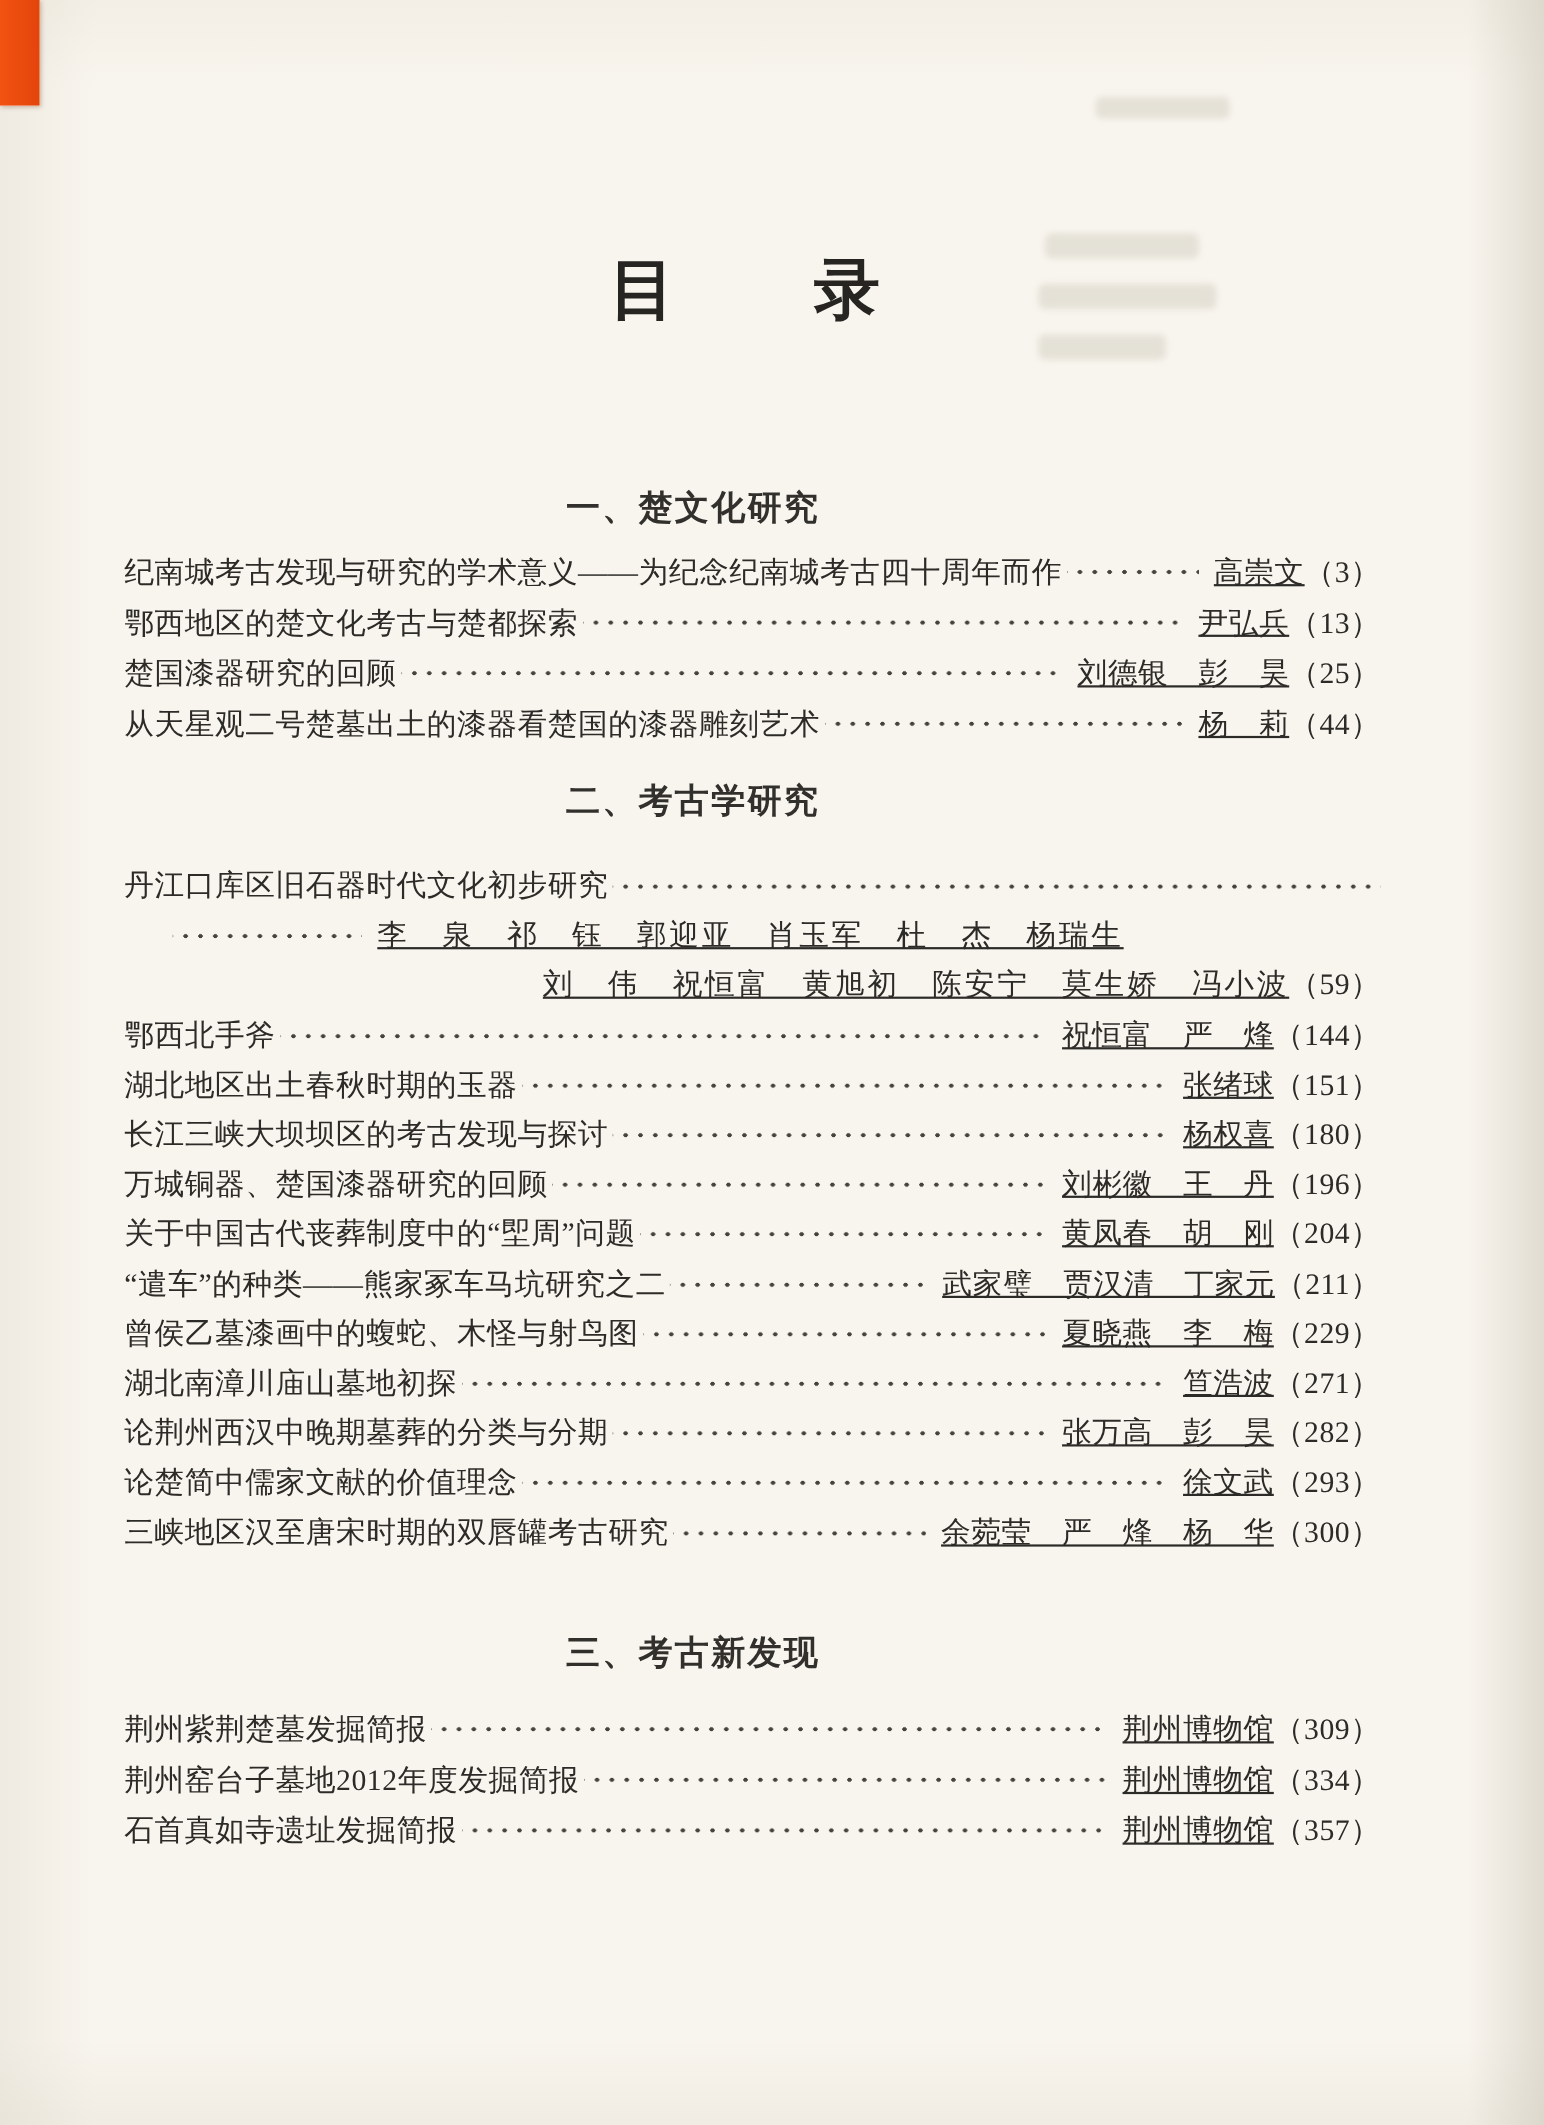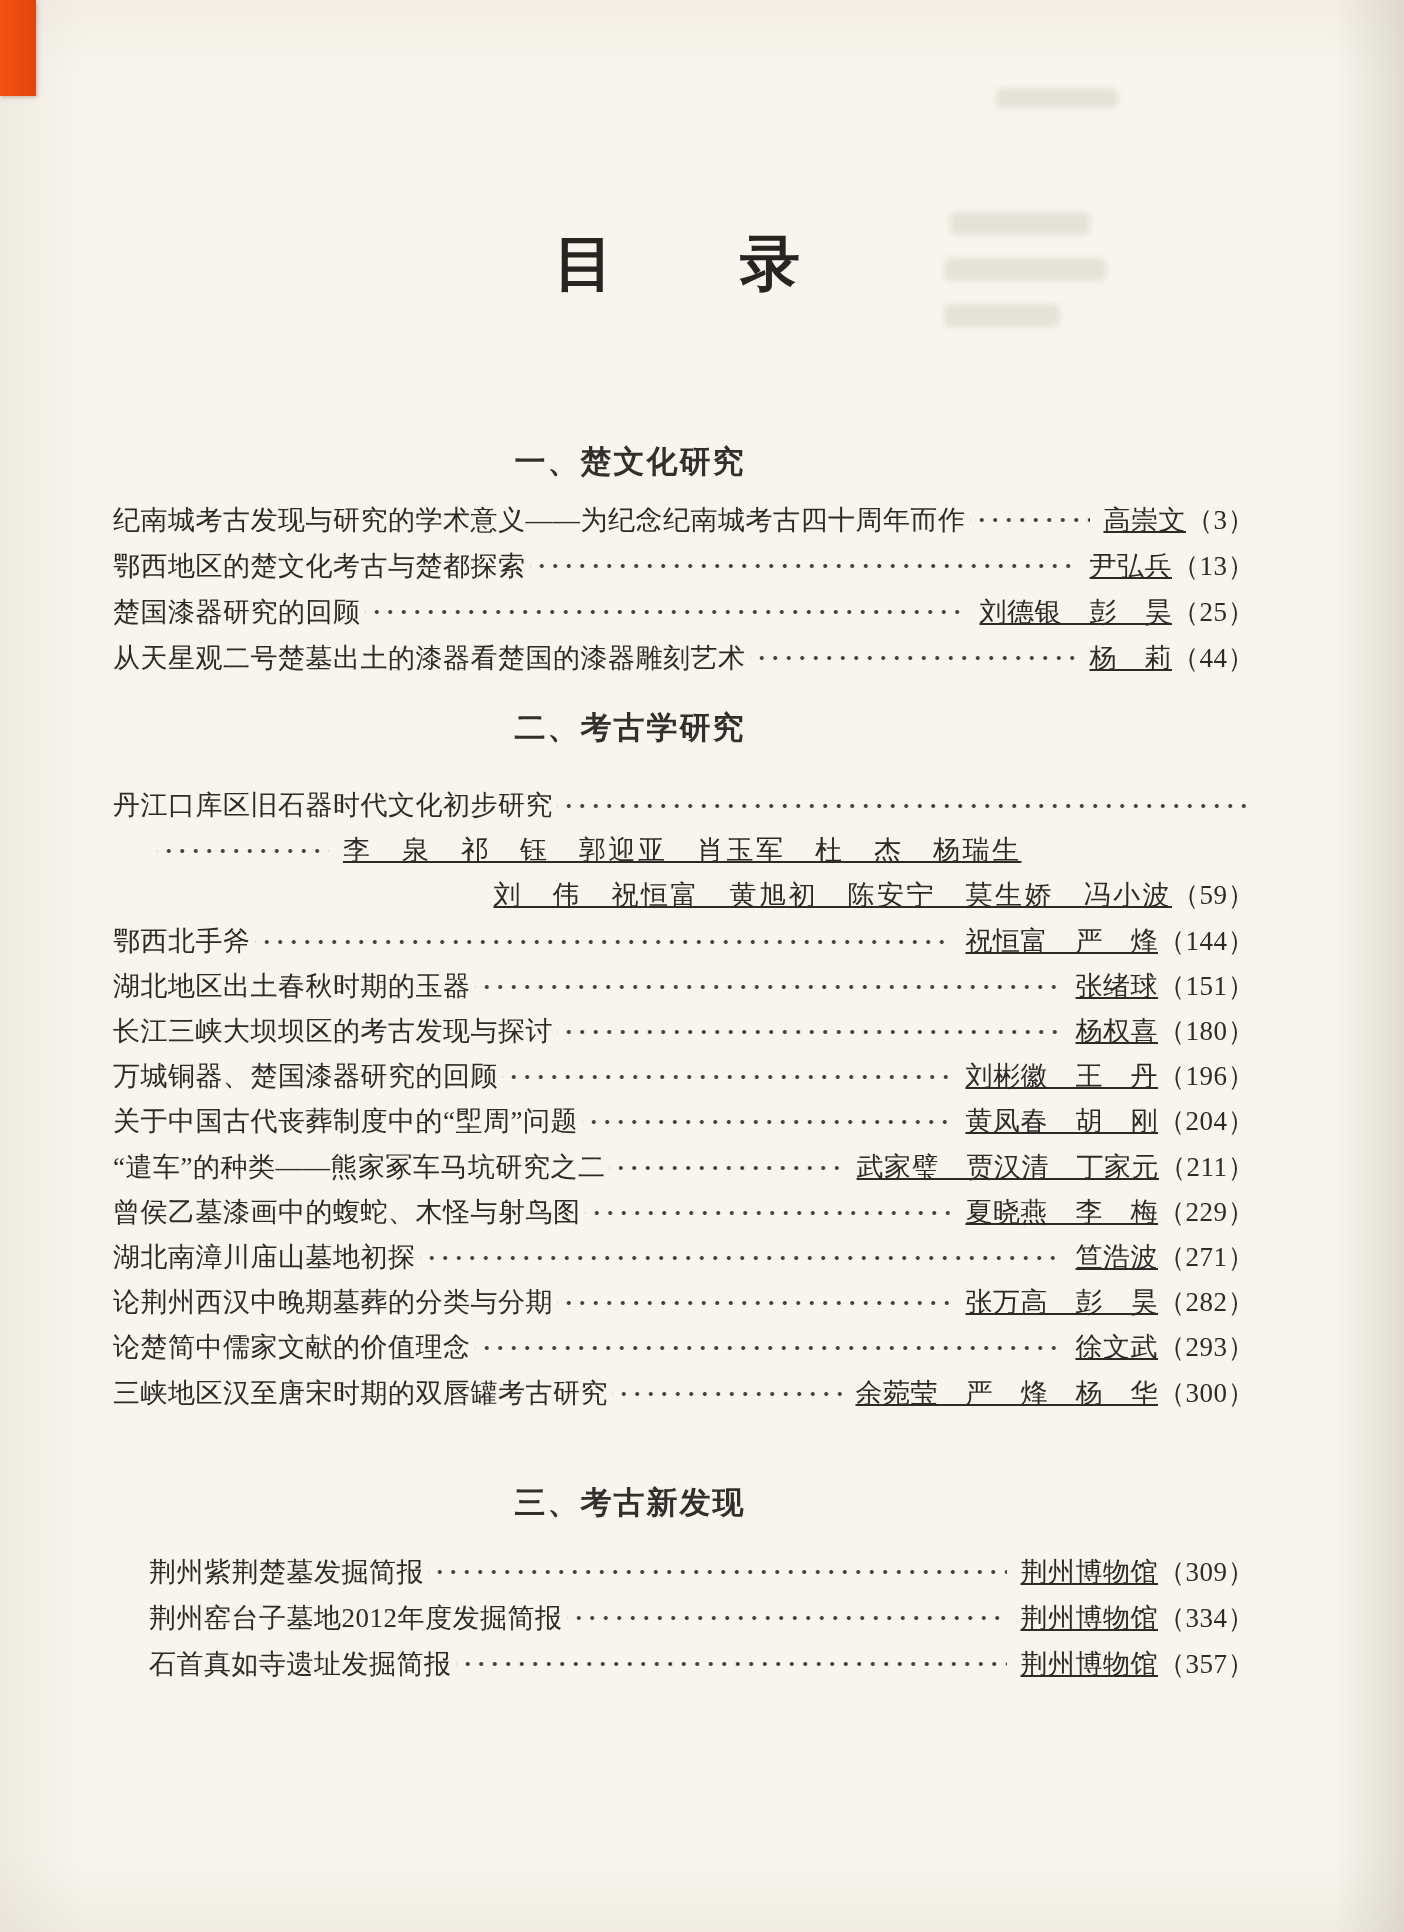--- a/index.html
+++ b/index.html
@@ -46,21 +46,21 @@
     letter-spacing:2px;
     transform:translateX(-72px);
   }
   #h1{top:441px;}
   #h2{top:707px;}
   #h3{top:1482px;}
 
   .toc-list{position:absolute;left:113px;right:149px;}
   #list1{top:497px;}
   #list2{top:783px;}
-  #list3{top:1549px;margin-left:36px;}
+  #list3{top:1549px;}
   #list1 .entry{line-height:46px;}
   #list2 .entry{line-height:45.2px;}
   #list3 .entry{line-height:46px;}
 
   .entry{
     display:flex;align-items:baseline;
     font-size:27px;letter-spacing:0.5px;white-space:nowrap;
   }
   .entry .t{flex:0 0 auto;}
   .leader{

